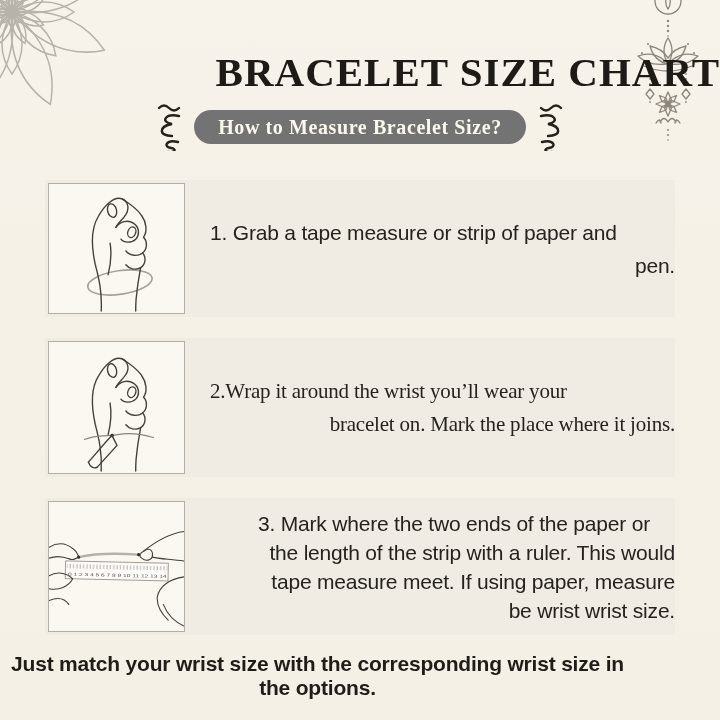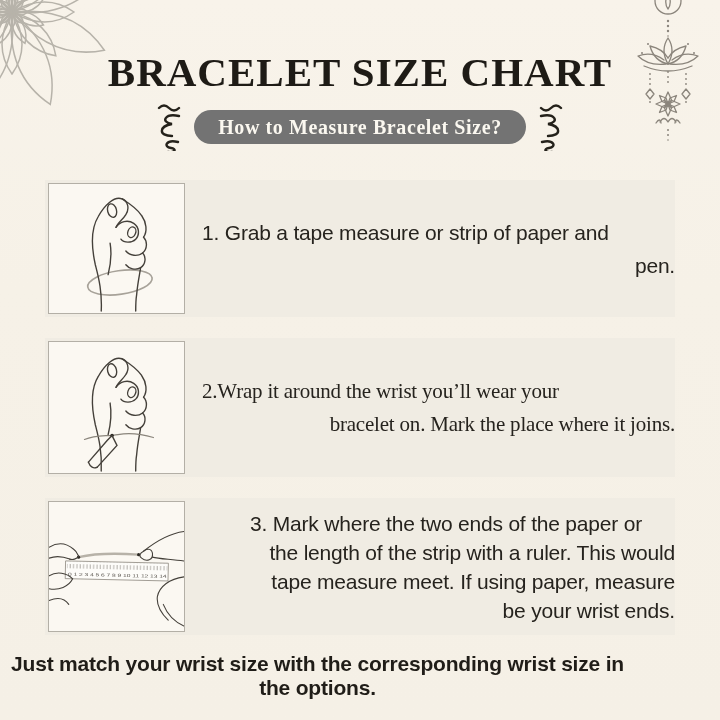--- a/index.html
+++ b/index.html
@@ -2,38 +2,38 @@
 <html><head>
 <meta charset="utf-8">
 <style>
   html,body{margin:0;padding:0;}
   body{
     width:720px;height:720px;position:relative;overflow:hidden;
     background:linear-gradient(180deg,#f8f3ea 0%,#f6f1e7 40%,#f5f0e6 100%);
     font-family:"Liberation Sans",sans-serif;
   }
   .page-title{
-    position:absolute;top:48px;left:0;width:720px;text-align:center;
+    position:absolute;top:48px;left:0;width:720px;text-align:right;
     font-family:"Liberation Serif",serif;font-weight:700;font-size:41px;
     letter-spacing:1px;color:#1e1b16;
   }
   .badge-row{
     position:absolute;top:103px;left:0;width:720px;
     display:flex;align-items:center;justify-content:center;gap:11px;
   }
   .badge-pill{
     background:#737373;color:#fbf8f0;border-radius:18px;
     height:34px;line-height:34px;padding:0 24px;
     font-family:"Liberation Serif",serif;font-weight:700;font-size:20px;
     letter-spacing:0.6px;white-space:nowrap;
   }
   .swirl{width:32px;height:48px;flex:0 0 auto;}
   .step-row{
     position:absolute;left:45px;width:630px;background:#f0ece3;
-    display:flex;align-items:stretch;
+    display:flex;align-items:stretch;gap:8px;
   }
   .step-row.r1{top:180px;height:137px;}
   .step-row.r2{top:338px;height:139px;font-family:Liberation Serif, serif;}
   .step-row.r3{top:498px;height:137px;}
   .illo-box{
     flex:0 0 137px;margin:3px;background:#fbf8f2;border:1px solid #b3afa6;
     box-sizing:border-box;position:relative;overflow:hidden;
   }
   .illo-box svg{position:absolute;top:0;left:0;}
   .step-text{
@@ -240,17 +240,17 @@
       <path d="M96,50 C92,52 91,55 94,57 C99,61 106,59 105,52 C104,47 99,47 96,50"></path>
       <path d="M137,60 C124,58 112,58 105,56"></path>
       <path d="M137,76 C122,78 112,86 110,96 C109,104 113,112 121,120"></path>
       <path d="M137,126 C128,122 120,114 116,104"></path>
     </svg>
   </div>
   <div class="step-text">
     <div class="line">3. Mark where the two ends of the paper or</div>
     <div class="line cont">the length of the strip with a ruler. This would</div>
     <div class="line cont">tape measure meet. If using paper, measure</div>
-    <div class="line cont">be your wrist ends.</div>
+    <div class="line cont">be wrist wrist size.</div>
   </div>
 </div>
 
 <div class="footer-note">Just match your wrist size with the corresponding wrist size in the options.</div>
 
 </body></html>

